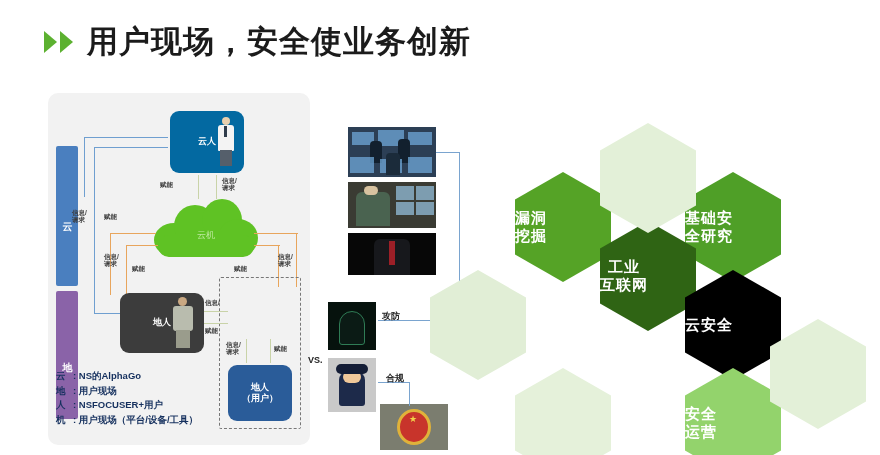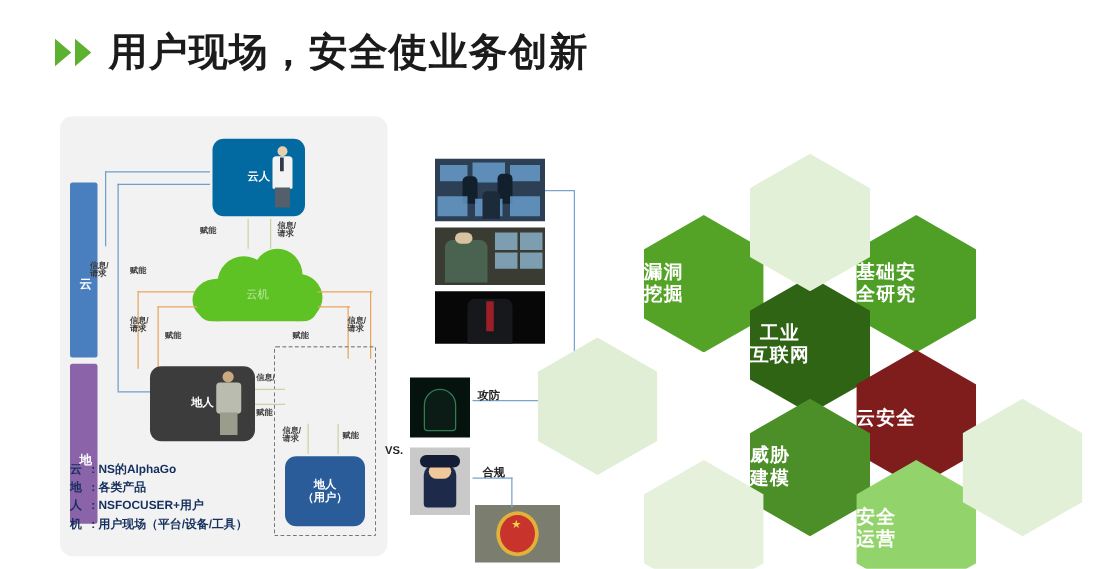--- a/index.html
+++ b/index.html
@@ -256,21 +256,21 @@
 
     <div id="legend">
       <div class="lg-row">
         <span class="lg-k">云</span>
         <span>:&nbsp;</span>
         <span>NS的AlphaGo</span>
       </div>
       <div class="lg-row">
         <span class="lg-k">地</span>
         <span>:&nbsp;</span>
-        <span>各类产品</span>
+        <span>用户现场</span>
       </div>
       <div class="lg-row">
         <span class="lg-k">人</span>
         <span>:&nbsp;</span>
         <span>NSFOCUSER+用户</span>
       </div>
       <div class="lg-row">
         <span class="lg-k">机</span>
         <span>:&nbsp;</span>
         <span>用户现场（平台/设备/工具）</span>
@@ -333,25 +333,22 @@
 
   <div class="hex" style="left: 49px; top: 72px; background: rgb(85, 163, 38);">
         <span><span>漏洞</span><br><span>挖掘</span></span>
       </div>
       <div class="hex" style="left: 219px; top: 72px; background: rgb(79, 159, 39);">
         <span><span>基础安</span><br><span>全研究</span></span>
       </div>
       <div class="hex" style="left: 134px; top: 121px; background: rgb(47, 100, 20);">
         <span><span>工业</span><br><span>互联网</span></span>
       </div>
-      <div class="hex" style="left: 219px; top: 180px; background: #7f1d1d;">
+      <div class="hex" style="left: 219px; top: 170px; background: #000000;">
         <span><span>云安全</span></span>
-      </div>
-      <div class="hex" style="left: 134px; top: 219px; background: rgb(76, 143, 40);">
-        <span><span>威胁</span><br><span>建模</span></span>
       </div>
       <div class="hex" style="left: 219px; top: 268px; background: rgb(147, 211, 108);">
         <span><span>安全</span><br><span>运营</span></span>
       </div>
       <div class="hex ghost" style="left: 134px; top: 23px; background: rgb(227, 240, 216);"></div>
       <div class="hex ghost" style="left: -36px; top: 170px; background: rgb(225, 238, 214);"></div>
       <div class="hex ghost" style="left: 49px; top: 268px; background: rgb(229, 241, 218);"></div>
       <div class="hex ghost" style="left: 304px; top: 219px; background: rgb(227, 240, 216);"></div>
     </div>
 

